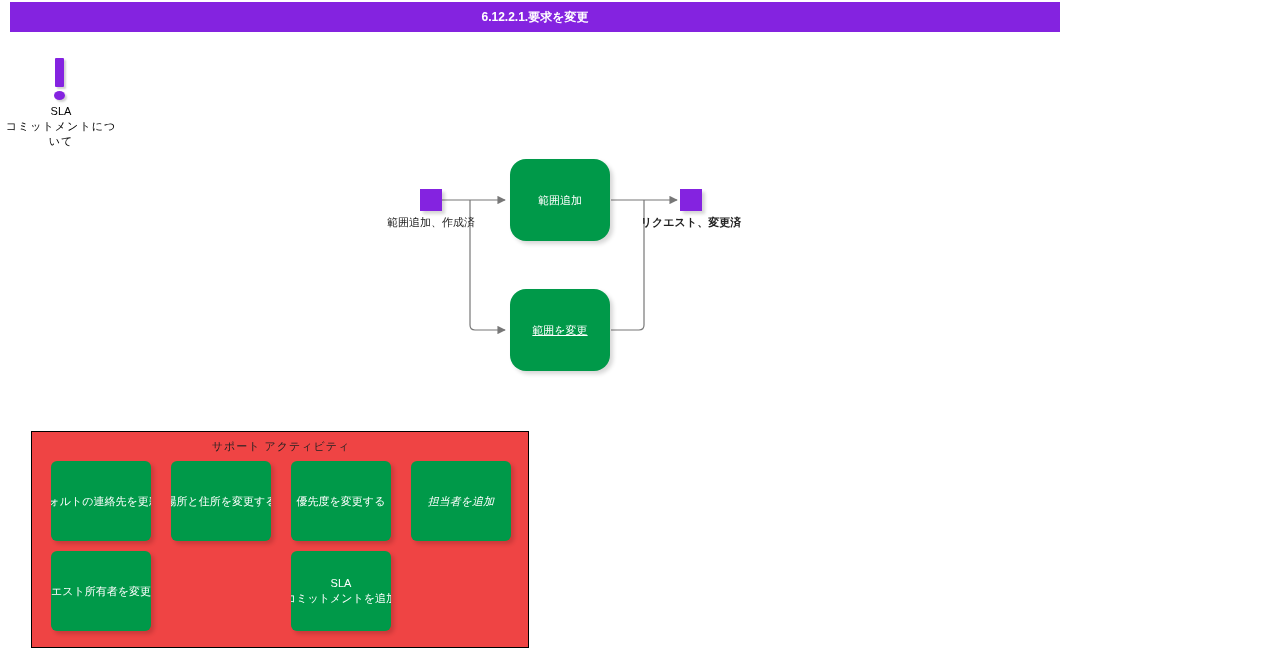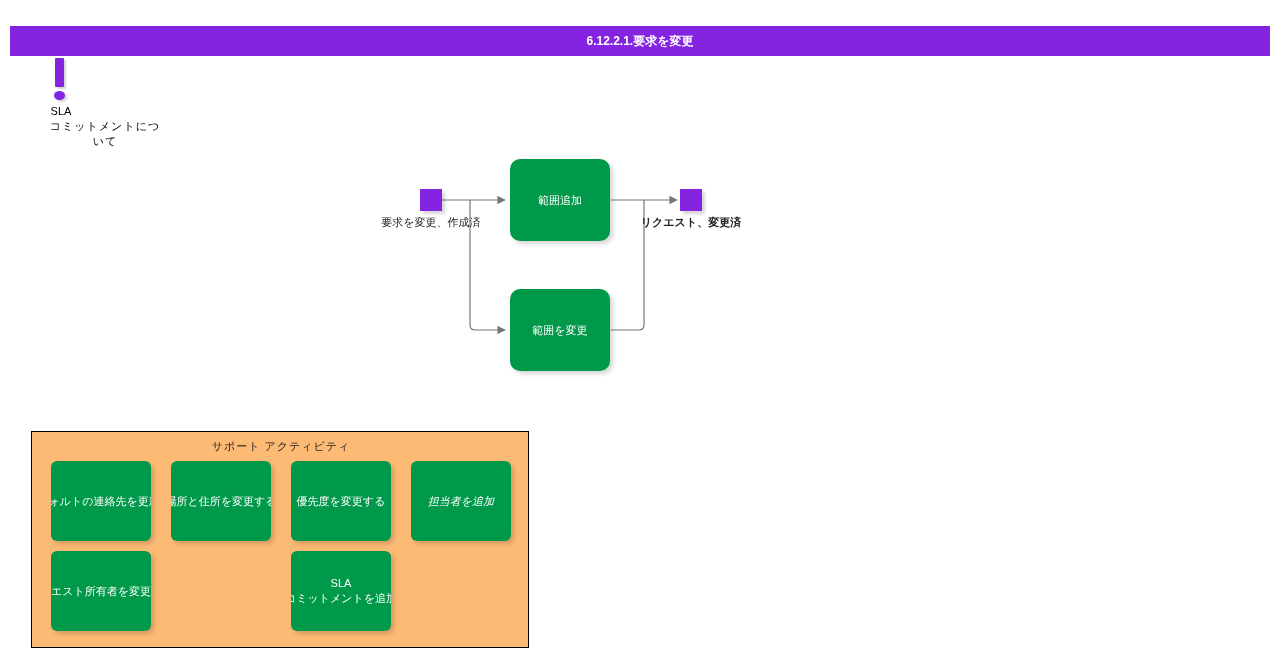--- a/index.html
+++ b/index.html
@@ -8,22 +8,22 @@
     width: 1280px; height: 660px;
     background: #ffffff;
     font-family: "Liberation Sans", "DejaVu Sans", sans-serif;
     overflow: hidden;
   }
   #canvas { position: relative; width: 1280px; height: 660px; }
 
   
   .header-bar {
     position: absolute;
-    left: 10px; top: 26px;
-    width: 1260px; height: 30px;
+    left: 10px; top: 2px;
+    width: 1050px; height: 30px;
     background: #8423e0;
     display: flex; align-items: center; justify-content: center;
   }
   .header-title {
     color: #ffffff;
     font-size: 12px;
     font-weight: bold;
     letter-spacing: 0px;
     white-space: nowrap;
   }
@@ -48,31 +48,30 @@
   .sla-label-1 {
     position: absolute; left: 0; top: 50px; width: 122px;
     text-align: center; font-size: 11px; color: #000000;
     font-family: "Liberation Sans", sans-serif;
   }
   .sla-label-2 {
     position: absolute; left: 0; top: 64px; width: 122px;
     text-align: center; font-size: 11px; color: #000000;
     letter-spacing: 1px;
     font-family: "Liberation Sans", sans-serif;
-    margin-left: 44px;
   }
 
   
   .flow-layer { position: absolute; left: 0; top: 0; width: 1280px; height: 420px; }
   .flow-svg { position: absolute; left: 0; top: 0; }
 
   .node-box {
     position: absolute;
     background: #009949;
-    border-radius: 10px;
+    border-radius: 16px;
     color: #ffffff;
     display: flex; align-items: center; justify-content: center;
     text-align: center;
     font-size: 11px;
     line-height: 14px;
     box-shadow: 3px 3px 4px rgba(0,0,0,0.16);
     white-space: nowrap;
   }
   .term-node {
     position: absolute;
@@ -86,21 +85,21 @@
     white-space: nowrap;
     text-align: center;
   }
 
   
   .support-panel {
     position: absolute;
     left: 31px; top: 431px;
     width: 498px; height: 217px;
     border: 1px solid #000000;
-    background: #fdba74;
+    background: #ef4444;
     padding-left: 32px;
   }
   .support-title {
     position: absolute; left: 0; top: 7px; width: 498px;
     text-align: center;
     font-size: 11px; color: #222222;
     letter-spacing: 1px;
   }
   .act-box {
     position: absolute;
@@ -154,27 +153,27 @@
       <path d="M 442 200 L 505 200" stroke="#777777" stroke-width="1.2" fill="none" marker-end="url(#arrow)"></path>
 
       <path d="M 470 200 L 470 325 Q 470 330 475 330 L 505 330" stroke="#777777" stroke-width="1.2" fill="none" marker-end="url(#arrow)"></path>
 
       <path d="M 611 200 L 677 200" stroke="#777777" stroke-width="1.2" fill="none" marker-end="url(#arrow)"></path>
 
       <path d="M 611 330 L 639 330 Q 644 330 644 325 L 644 200" stroke="#777777" stroke-width="1.2" fill="none"></path>
     </svg>
 
     <div class="term-node" style="left:420px; top:189px;"></div>
-    <div class="term-label" style="left:371px; top:215px; width:120px;">要求を変更、作成済</div>
+    <div class="term-label" style="left:371px; top:215px; width:120px;">範囲追加、作成済</div>
 
     <div class="node-box" style="left:510px; top:159px; width:100px; height:82px;">
       <span>範囲追加</span>
     </div>
 
-    <div class="node-box" style="left:510px; top:289px; width:100px; height:82px;">
+    <div class="node-box" style="left:510px; top:289px; width:100px; height:82px;text-decoration:underline;">
       <span>範囲を変更</span>
     </div>
 
     <div class="term-node" style="left:680px; top:189px;"></div>
     <div class="term-label" style="left:631px; top:215px; width:120px;font-weight:bold;">リクエスト、変更済</div>
   </div>
 
   <div class="support-panel">
     <div class="support-title">サポート アクティビティ</div>
 

